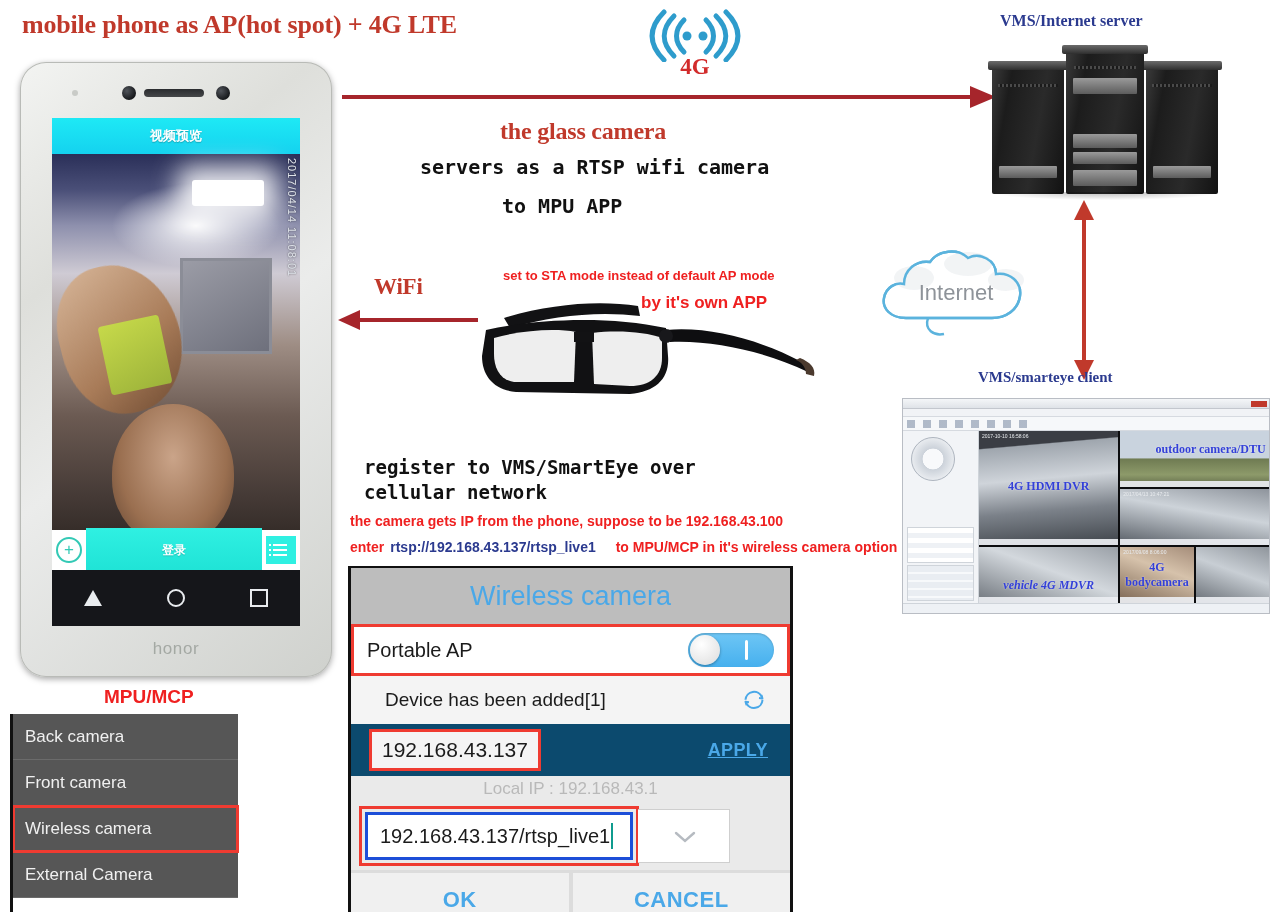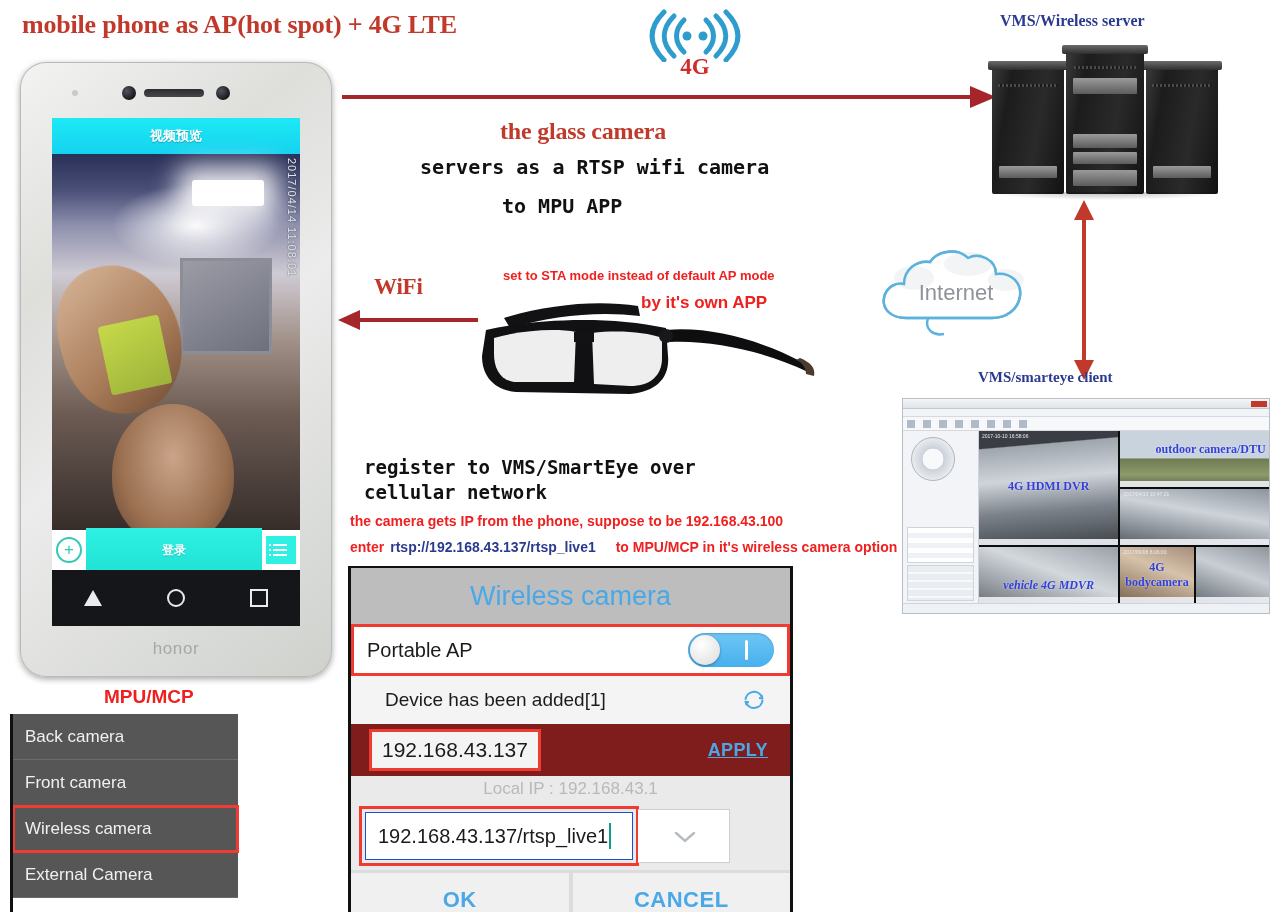--- a/index.html
+++ b/index.html
@@ -185,39 +185,39 @@
     position:absolute; right:26px; top:7px; width:3px; height:20px; background:#fff; border-radius:2px;
   }
   #row-added {
     height:48px; display:flex; align-items:center; justify-content:space-between;
     padding:0 22px 0 34px; background:#f4f4f4;
   }
   #row-added .lbl { font-size:19px; color:#1b1b1b; }
   .refresh-ico { width:28px; height:28px; }
   #row-ip {
     height:52px; display:flex; align-items:center; justify-content:space-between;
-    padding:0 22px 0 0; background:#7f1d1d;
+    padding:0 22px 0 0; background:#0c4a6e;
   }
   #ip-box {
     margin-left:18px; padding:4px 10px; font-size:21px; color:#1b1b1b;
     border:3px solid #ef3b31; background:#f4f4f4; line-height:28px;
   }
   #apply-btn { color:#4aa8e8; font-size:18px; font-weight:bold; letter-spacing:.4px;text-decoration:underline; }
   #local-ip {
     height:26px; background:#eaeaea; color:#b9b9b9; font-size:17px;
     display:flex; align-items:center; justify-content:center;
   }
   #url-wrap {
     height:68px; background:#eaeaea; display:flex; align-items:center; padding:0 8px;
   }
   #url-redbox {
     border:3px solid #ef3b31; padding:3px; display:flex; align-items:center; flex:0 0 auto;
   }
   #url-input {
-    width:268px; height:48px; background:#fff; border:1px solid #1d4ed8;
+    width:268px; height:48px; background:#fff; border:3px solid #1d4ed8;
     display:flex; align-items:center; padding-left:12px;
     font-size:20px; color:#1b1b1b;
   }
   #url-caret { display:inline-block; width:2px; height:26px; background:#0f9b8e; margin-left:1px; }
   #url-drop {
     width:92px; height:54px; background:#fff; border:1px solid #cfcfcf; border-left:none;
     display:flex; align-items:center; justify-content:center; margin-left:-1px;
   }
   .chev {
     width:20px; height:12px;
@@ -504,21 +504,21 @@
         </span>
       </div>
     </div>
 
     <div id="dlg-actions">
       <div class="act">OK</div>
       <div class="act">CANCEL</div>
     </div>
   </div>
 
-  <div class="abs label-navy" style="left:1000px; top:12px; font-size:16px;">VMS/Wireless server</div>
+  <div class="abs label-navy" style="left:1000px; top:12px; font-size:16px;">VMS/Internet server</div>
 
   <div id="servers" class="abs">
     <div class="server-tower sL">
       <div class="cap"></div>
         <div class="vent" style="left:6px;right:6px;top:16px;"></div>
       <div class="bay" style="top:98px;"></div>
     </div>
     <div class="server-tower sR">
       <div class="cap"></div>
         <div class="vent" style="left:6px;right:6px;top:16px;"></div>

